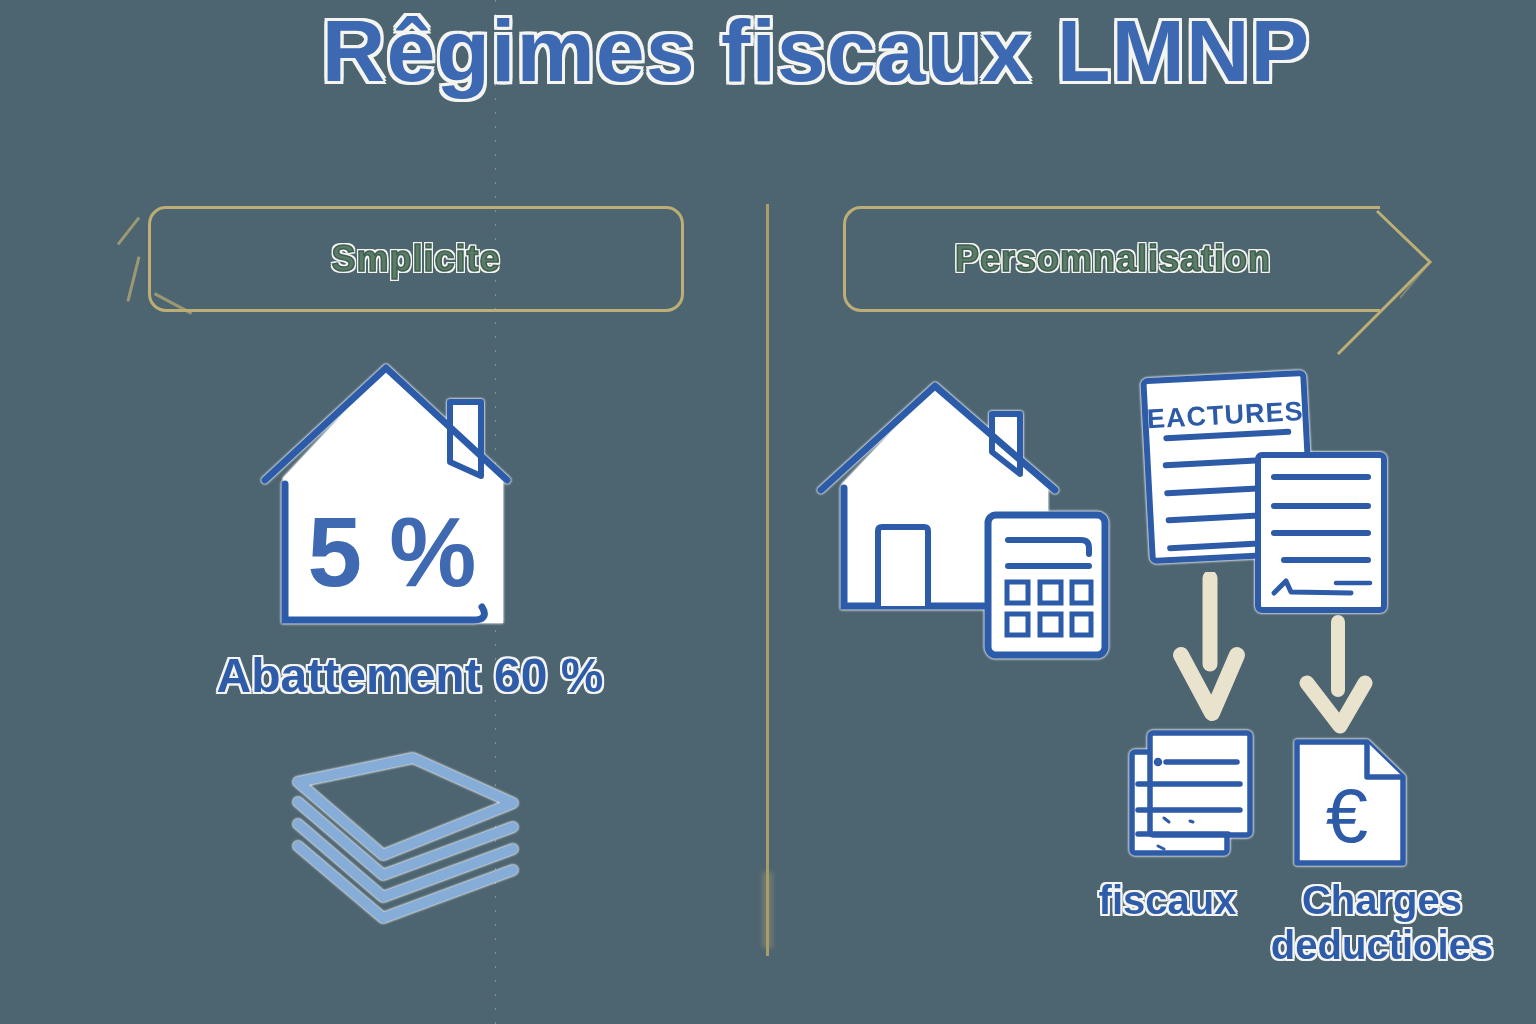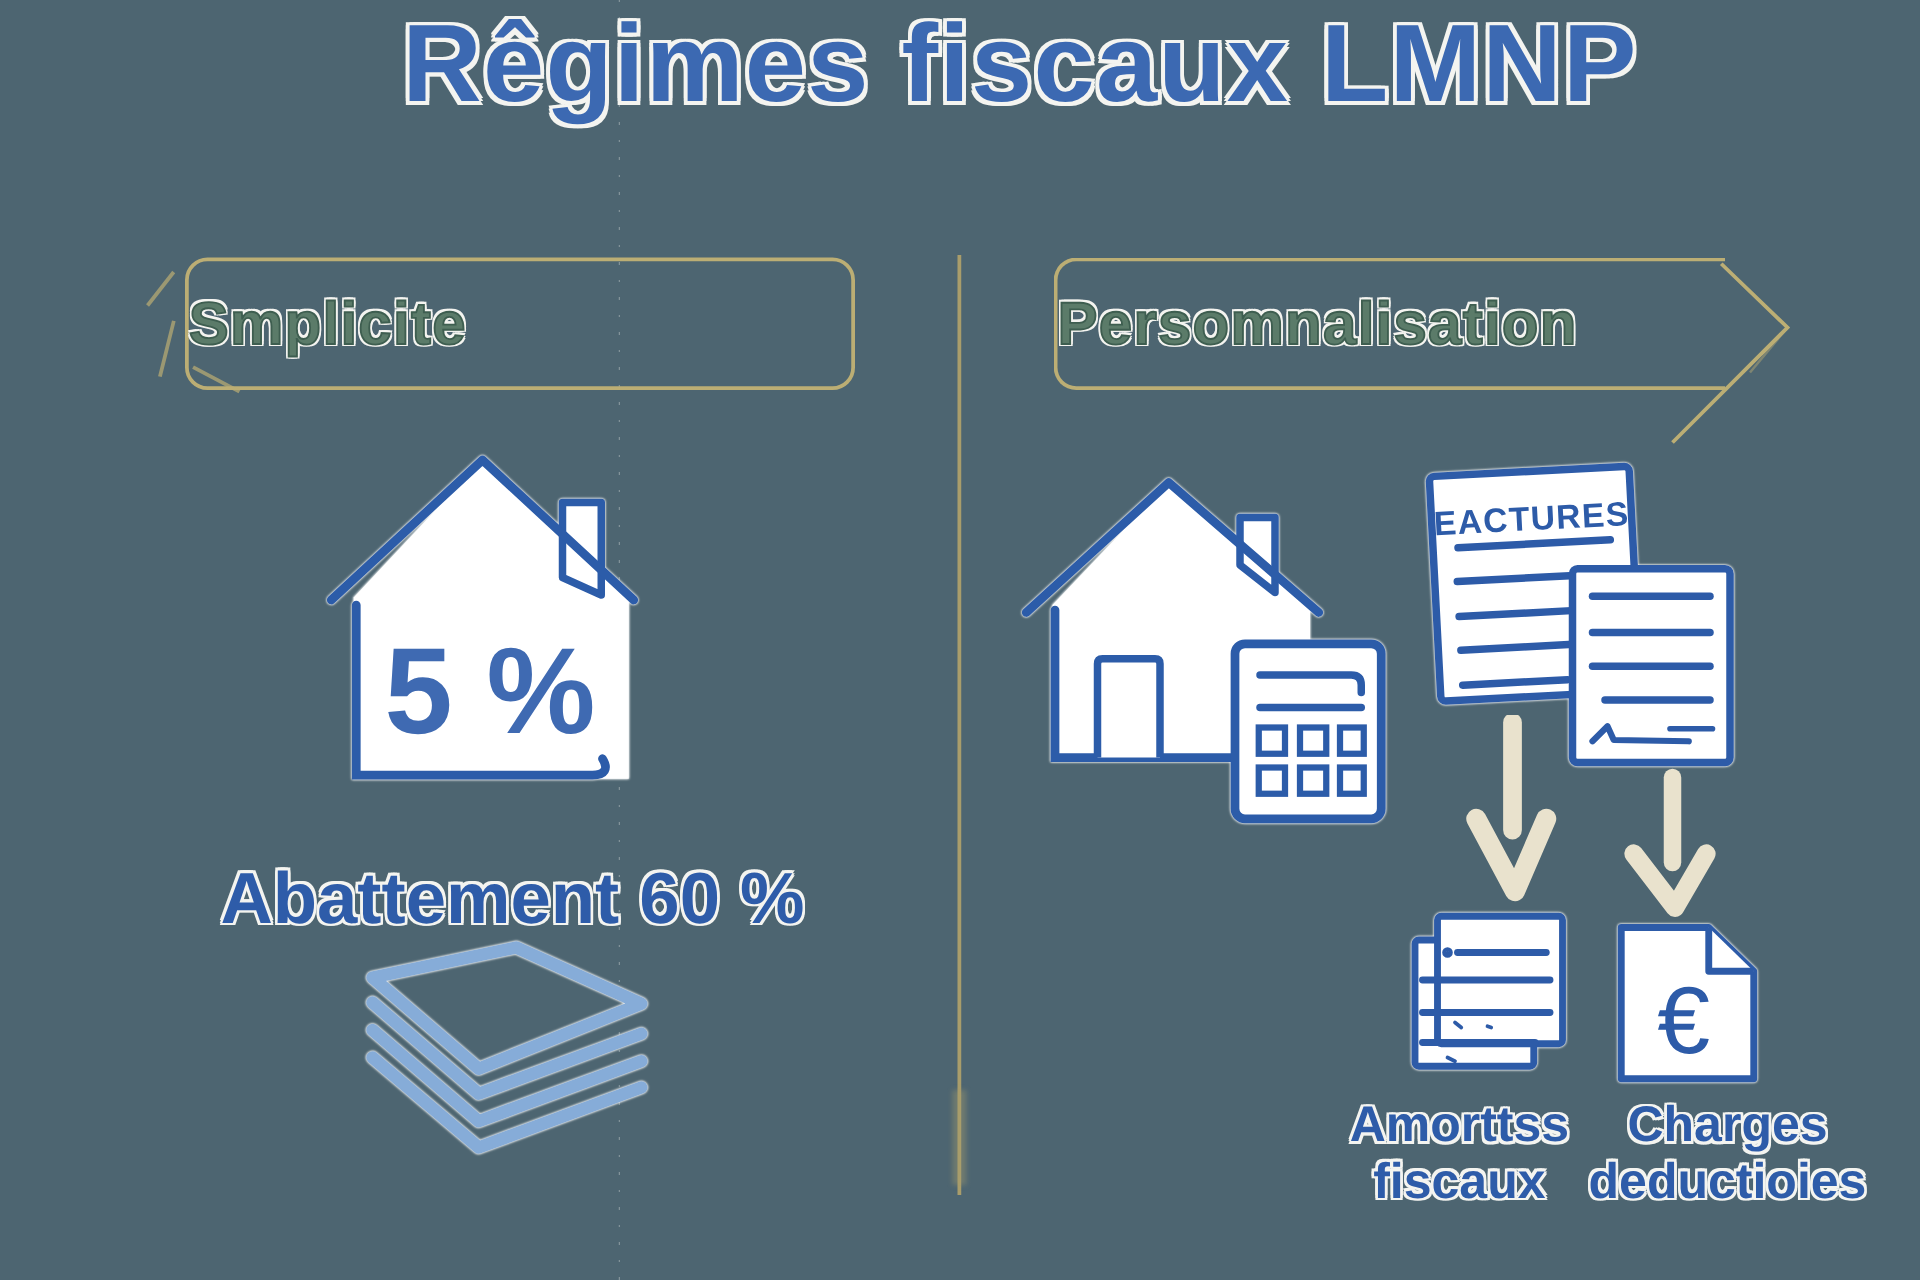--- a/index.html
+++ b/index.html
@@ -19,22 +19,22 @@
     0 -3px 0 #f4f4f0, 0 3px 0 #f4f4f0, -3px 0 0 #f4f4f0, 3px 0 0 #f4f4f0; padding-left: 48px; }
 
   .title{
     left:0; top:48; width:1536px; text-align:center;
     font-size:88px; font-weight:bold; letter-spacing:1px;
     color:#3c69b2;
   }
 
   .banner{
     border:3px solid #bcae74; height:100px;
-    display:flex; align-items:center; 
-    font-size:48px; font-weight:bold; letter-spacing:1px;
+    display:flex; align-items:center; justify-content:center;
+    font-size:36px; font-weight:bold; letter-spacing:1px;
     color:#5b7b69; -webkit-text-stroke:1.5px #3e5e50;
   }
   .banner-left{ left:148px; top:206px; width:530px; border-radius:18px; }
   .banner-right{ left:843px; top:206px; width:534px; border-right:none; border-radius:18px 0 0 18px; }
 
   .divider{
     left:766px; top:204px; width:3px; height:752px; background:#a99d6b;
   }
   .divider::after{
     content:''; position:absolute; left:-4px; bottom:8px; width:11px; height:76px;
@@ -42,21 +42,21 @@
   }
   .dotline{
     left:495px; top:0; width:1px; height:1024px;
     background:repeating-linear-gradient(180deg, rgba(240,240,235,.32) 0 2px, transparent 2px 14px);
   }
   .speck{ position:absolute; background:#bcae74; opacity:.7; }
 
   .caption-blue{
     font-weight:bold; color:#2e5ca9; text-align:center;
   }
-  .abattement{ left:60px; top:685px; width:700px; font-size:58px; }
+  .abattement{ left:60px; top:648px; width:700px; font-size:48px; }
   .reel{ left:790px; top:660px; width:330px; font-size:60px; letter-spacing:4px; }
   .lbl{ font-size:40px; line-height:1.12; }
   .lbl-amort{ left:1050px; top:878px; width:235px; }
   .lbl-charges{ left:1254px; top:878px; width:256px; }
 
   .icon-halo{ filter:drop-shadow(0 0 1px #fff) drop-shadow(0 0 1px rgba(255,255,255,.65)); }
 
   .svgtext{ font-family:"Liberation Sans", sans-serif; }
 </style>
 </head>
@@ -171,21 +171,20 @@
       <path d="M42,96 l5,4 M68,99 l3,1 M36,124 l6,3" stroke="#2d5ba8" stroke-width="3" stroke-linecap="round"></path>
     </g>
     <g>
       <path d="M175,20 L245,20 L281,55 L281,141 L175,141 Z" fill="#ffffff" stroke="#2d5ba8" stroke-width="5.5" stroke-linejoin="round"></path>
       <path d="M245,20 L245,55 L281,55" fill="#ffffff" stroke="#2d5ba8" stroke-width="5.5" stroke-linejoin="round"></path>
       <text class="svgtext" x="225" y="120" text-anchor="middle" font-size="76" font-weight="500" fill="#2d5ba8">€</text>
     </g>
   </svg>
 
   <div class="abs caption-blue lbl lbl-amort halo2">
-    <div>Amorttss</div>
     <div>fiscaux</div>
   </div>
   <div class="abs caption-blue lbl lbl-charges halo2">
     <div>Charges</div>
     <div>deductioies</div>
   </div>
 
 </div>
 
 </body></html>

